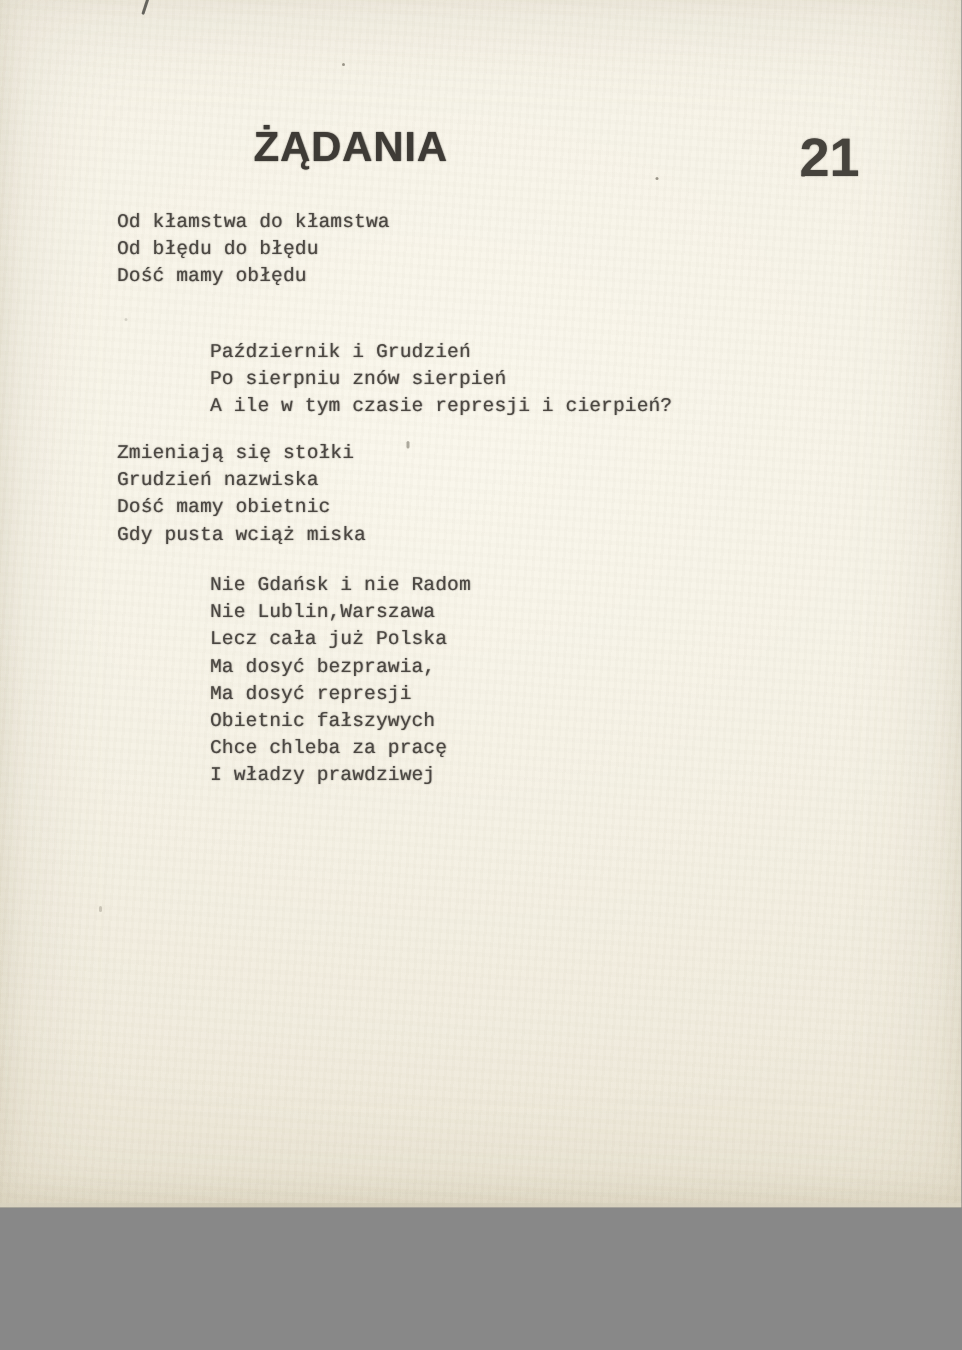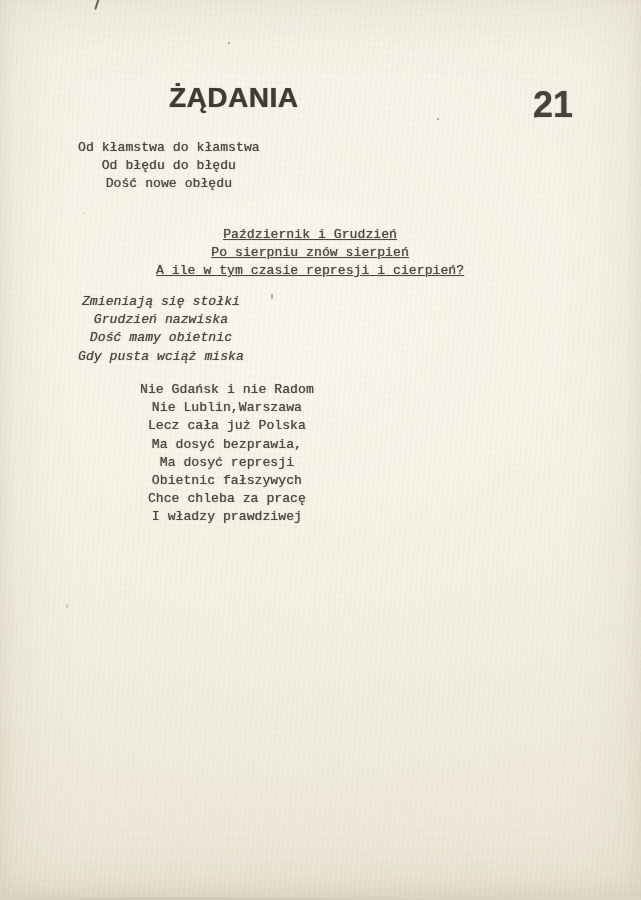--- a/index.html
+++ b/index.html
@@ -3,28 +3,27 @@
 <meta charset="utf-8">
 <style>
   html, body {
     margin: 0;
     padding: 0;
     background: #888;
   }
   .page {
     position: relative;
     width: 641px;
-    height: 900px;
+    height: 805px;
     overflow: hidden;
     background:
       radial-gradient(ellipse 900px 700px at 45% 35%, rgba(255,253,244,0.55), rgba(255,253,244,0) 70%),
       linear-gradient(180deg, #f4f0e4 0%, #f3efe2 50%, #f0ebdc 85%, #ece6d5 100%);
     font-family: "Liberation Sans", sans-serif;
     box-shadow: inset 0 0 70px rgba(184,174,146,0.28), inset 0 -8px 18px rgba(170,160,130,0.18);
-    text-align: center;
   }
   
   .grain {
     position: absolute; inset: 0;
     background:
       repeating-linear-gradient(94deg, rgba(120,110,85,0.022) 0 2px, rgba(255,255,255,0.02) 2px 5px),
       repeating-linear-gradient(4deg, rgba(120,110,85,0.015) 0 3px, rgba(255,255,255,0.015) 3px 7px);
     pointer-events: none;
   }
   .header-row { position: absolute; top: 82px; left: 0; width: 100%; height: 34px; }
@@ -49,22 +48,22 @@
     position: absolute;
     font-family: "Liberation Mono", "DejaVu Sans Mono", monospace;
     font-size: 13px;
     line-height: 18.2px;
     color: #4b4742;
     text-shadow: 0 0 1px rgba(75,71,66,0.65), 0.5px 0.3px 0.5px rgba(75,71,66,0.25);
     letter-spacing: 0.1px;
     white-space: pre;
   }
   .s1 { left: 78px;  top: 139px; }
-  .s2 { left: 156px; top: 226px; text-decoration: underline; }
-  .s3 { left: 78px;  top: 293px; font-style: italic; }
+  .s2 { left: 140px; top: 226px; }
+  .s3 { left: 78px;  top: 293px; }
   .s4 { left: 140px; top: 381px; }
   .s5 { left: 78px;  top: 541px; }
   .poem-line { white-space: pre; }
   
   .pen-mark {
     position: absolute;
     left: 96px; top: -2px;
     width: 2px; height: 12px;
     background: #4e4c48;
     transform: rotate(18deg);
@@ -97,19 +96,19 @@
   <div class="speck c"></div>
   <div class="speck d"></div>
   <div class="speck e"></div>
   <div class="speck f"></div>
 
   <div class="header-row">
     <div class="doc-title">ŻĄDANIA</div>
     <div class="page-number">21</div>
   </div>
 
-  <div class="stanza s1"><div class="poem-line">Od kłamstwa do kłamstwa</div><div class="poem-line">Od błędu do błędu</div><div class="poem-line">Dość nowe obłędu</div></div>
+  <div class="stanza s1"><div class="poem-line">Od kłamstwa do kłamstwa</div><div class="poem-line">Od błędu do błędu</div><div class="poem-line">Dość mamy obłędu</div></div>
   <div class="stanza s2"><div class="poem-line">Październik i Grudzień</div><div class="poem-line">Po sierpniu znów sierpień</div><div class="poem-line">A ile w tym czasie represji i cierpień?</div></div>
   <div class="stanza s3"><div class="poem-line">Zmieniają się stołki</div><div class="poem-line">Grudzień nazwiska</div><div class="poem-line">Dość mamy obietnic</div><div class="poem-line">Gdy pusta wciąż miska</div></div>
   <div class="stanza s4"><div class="poem-line">Nie Gdańsk i nie Radom</div><div class="poem-line">Nie Lublin,Warszawa</div><div class="poem-line">Lecz cała już Polska</div><div class="poem-line">Ma dosyć bezprawia,</div><div class="poem-line">Ma dosyć represji</div><div class="poem-line">Obietnic fałszywych</div><div class="poem-line">Chce chleba za pracę</div><div class="poem-line">I władzy prawdziwej</div></div>
 
   <div class="bottom-edge"></div>
 </div>
 
 </body></html>

